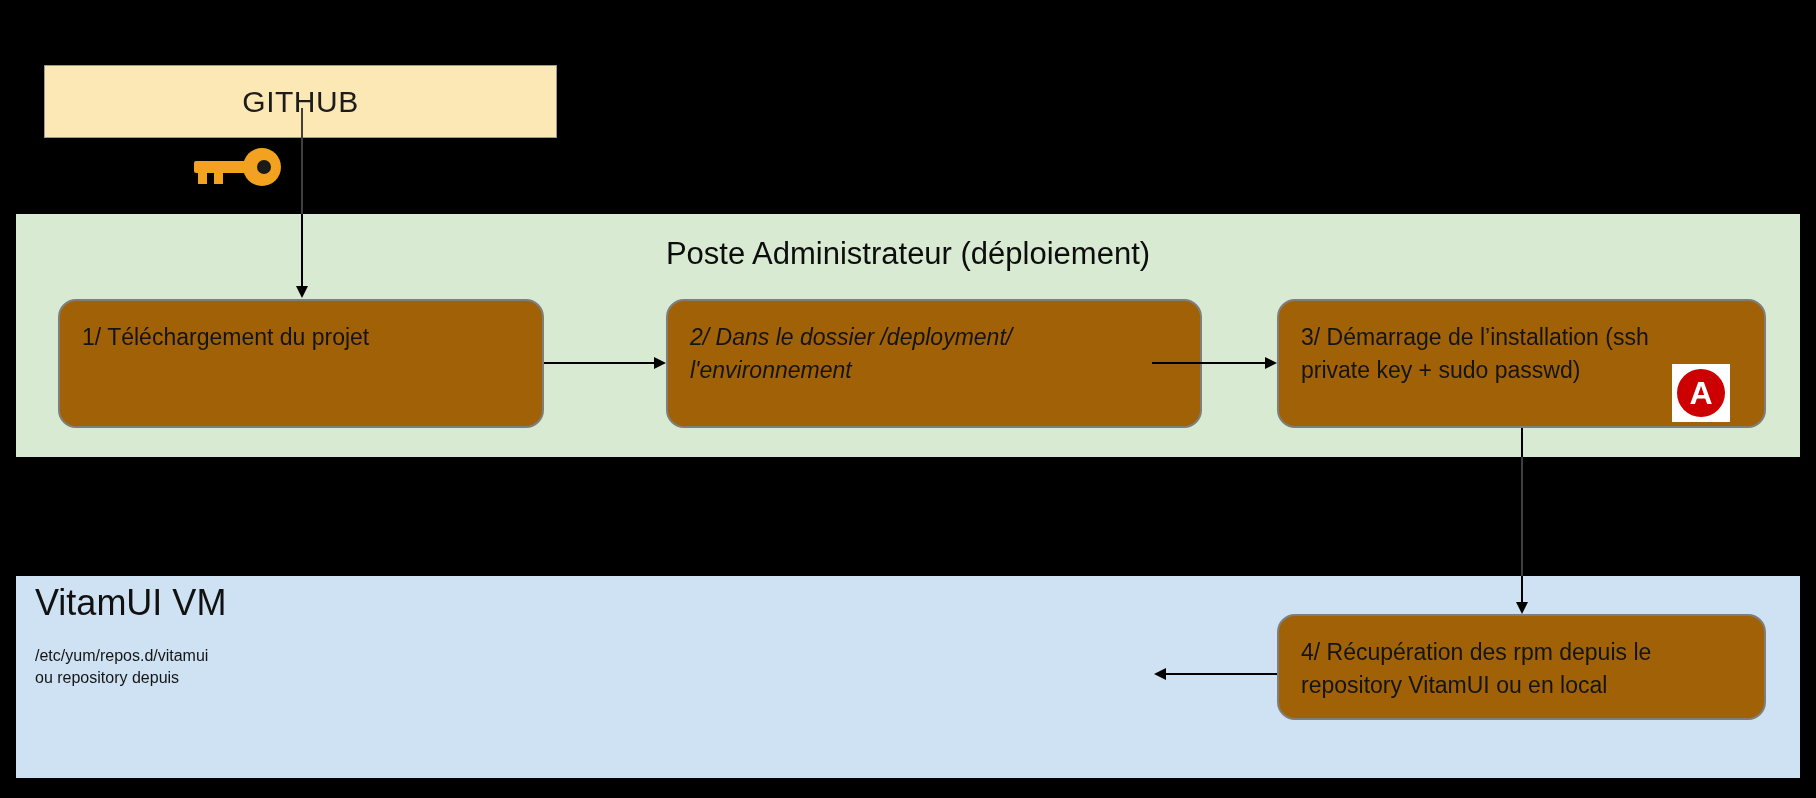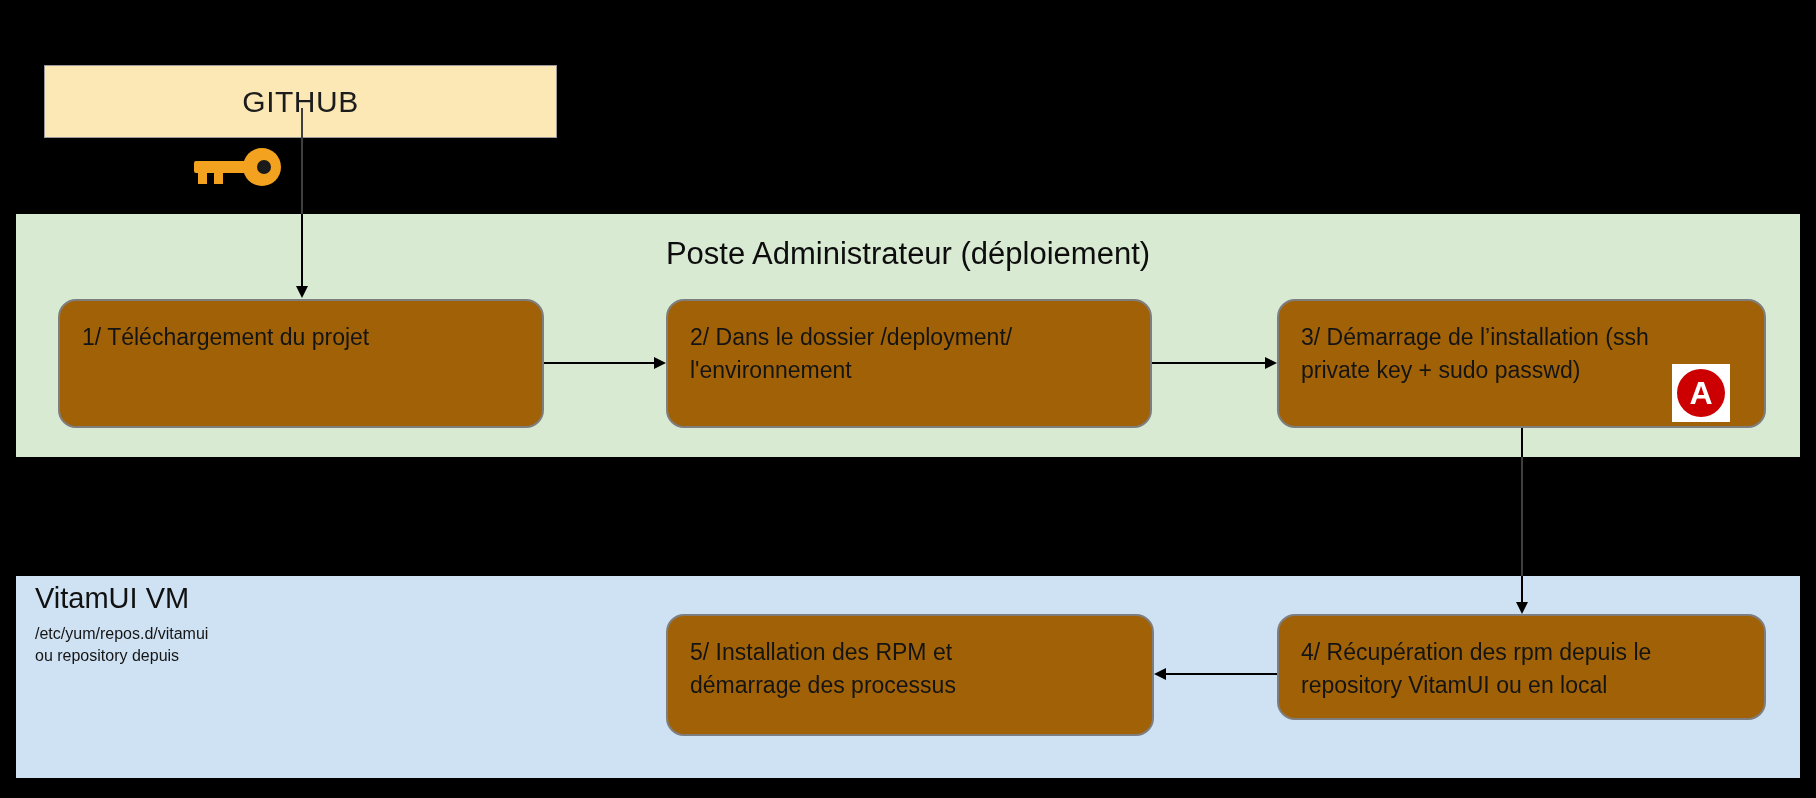--- a/index.html
+++ b/index.html
@@ -60,43 +60,43 @@
     width: 100%;
     text-align: center;
     font-size: 31px;
     color: #0d0d0d;
   }
   .vm-head {
     position: absolute;
     left: 19px; top: 6px;
   }
   .vm-title {
-    font-size: 29px;
+    font-size: 36px;
     color: #111;
-    margin-bottom: 8px;
+    margin-bottom: 21px;
   }
   .vm-sub {
     font-size: 16px;
     line-height: 1.35;
     color: #151515;
   }
   
   .step {
     position: absolute;
     background: #a16207;
     border: 2px solid #7e7e7e;
     border-radius: 18px;
     padding: 20px 22px;
     box-sizing: border-box;
     font-size: 23px;
     line-height: 1.43;
     color: #141414;
   }
   .step-1 { left: 58px;   top: 299px; width: 486px; height: 129px; }
-  .step-2 { left: 666px;  top: 299px; width: 486px; height: 129px; }
+  .step-2 { left: 666px;  top: 299px; width: 536px; height: 129px; font-style: italic; }
   .step-3 { left: 1277px; top: 299px; width: 489px; height: 129px; }
   .step-4 { left: 1277px; top: 614px; width: 489px; height: 106px; }
   .step-5 { left: 666px;  top: 614px; width: 488px; height: 122px; }
   .ansible-wrap {
     position: absolute;
     right: 34px; bottom: 4px;
     width: 58px; height: 58px;
   }
   
   .arrows {
@@ -158,24 +158,20 @@
         <div>ou repository depuis</div>
       </div>
     </div>
   </div>
 
   <div class="step step-4">
     <div>4/  Récupération des rpm depuis le</div>
     <div>repository VitamUI ou en local</div>
   </div>
 
-  <div class="step step-5">
-    <div>5/  Installation des RPM et</div>
-    <div>démarrage des processus</div>
-  </div>
 
   <svg class="arrows" viewBox="0 0 1816 798">
 
     <line x1="302" y1="108" x2="302" y2="214" stroke="#3f3f3f" stroke-width="2"></line>
     <line x1="302" y1="214" x2="302" y2="287" stroke="#000000" stroke-width="2"></line>
     <polygon points="296,286 308,286 302,298" fill="#000000"></polygon>
 
     <line x1="544" y1="363" x2="658" y2="363" stroke="#000000" stroke-width="2"></line>
     <polygon points="654,357 654,369 666,363" fill="#000000"></polygon>
 

